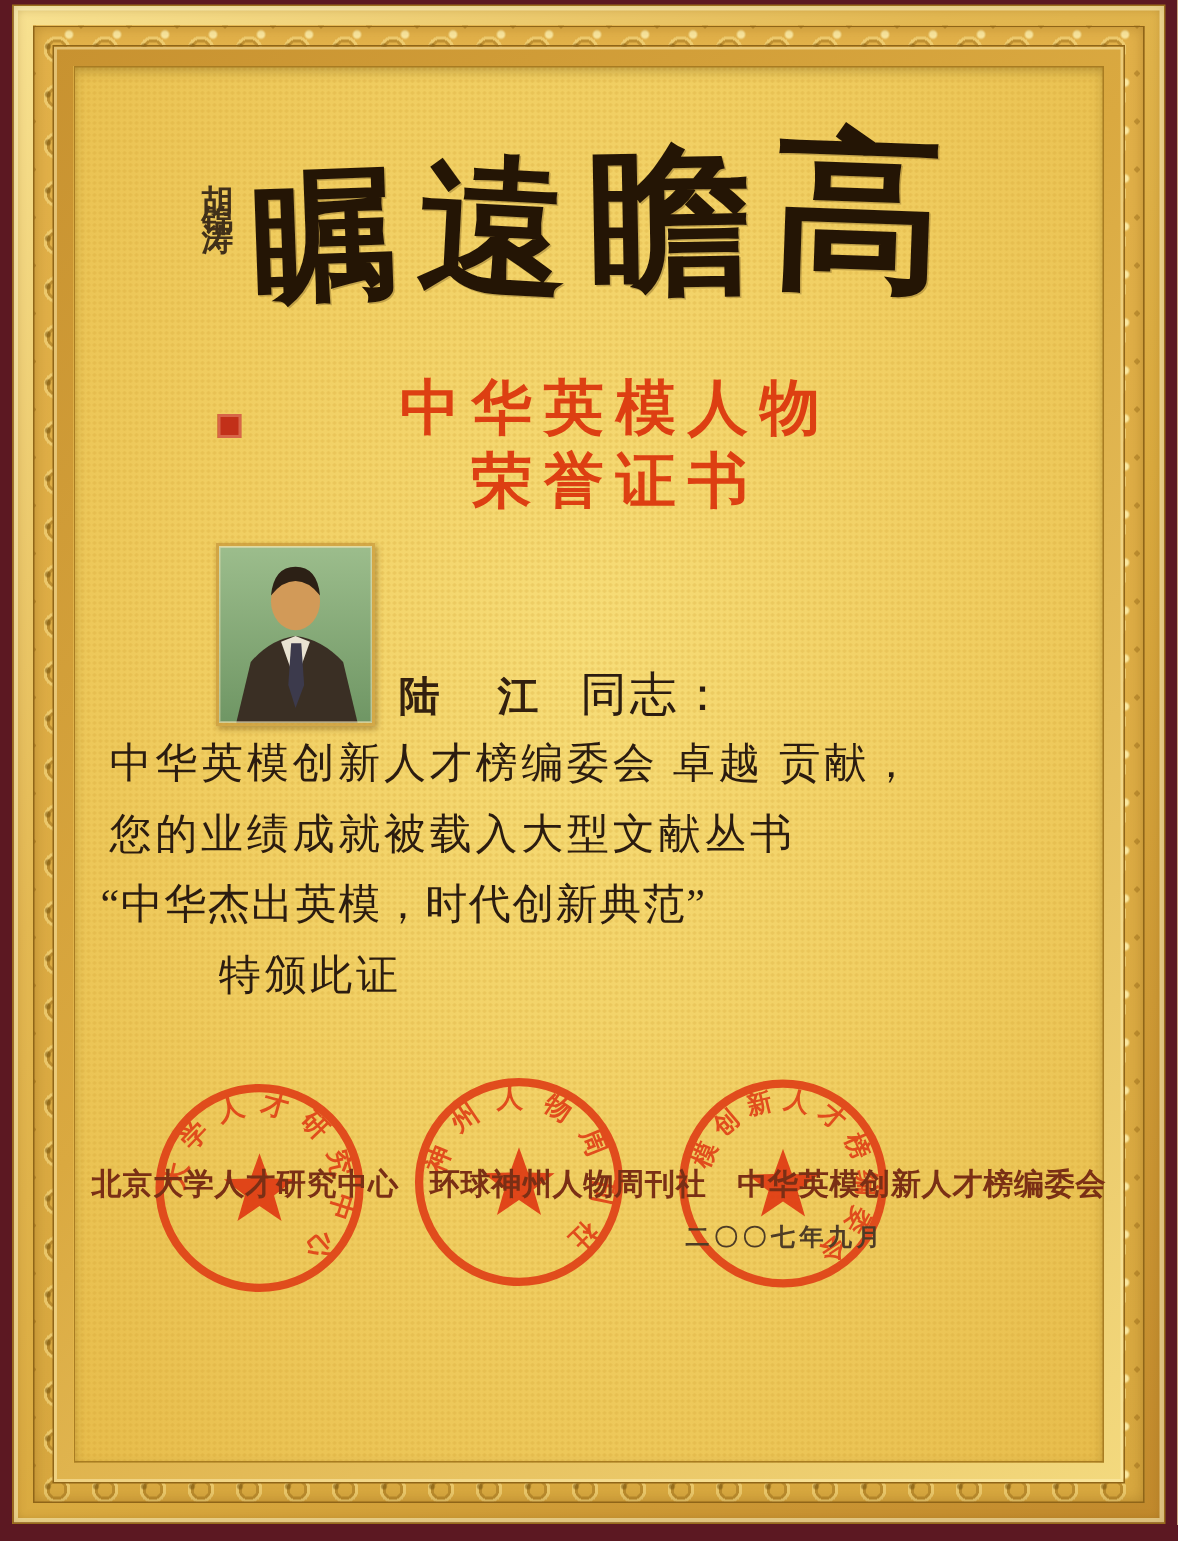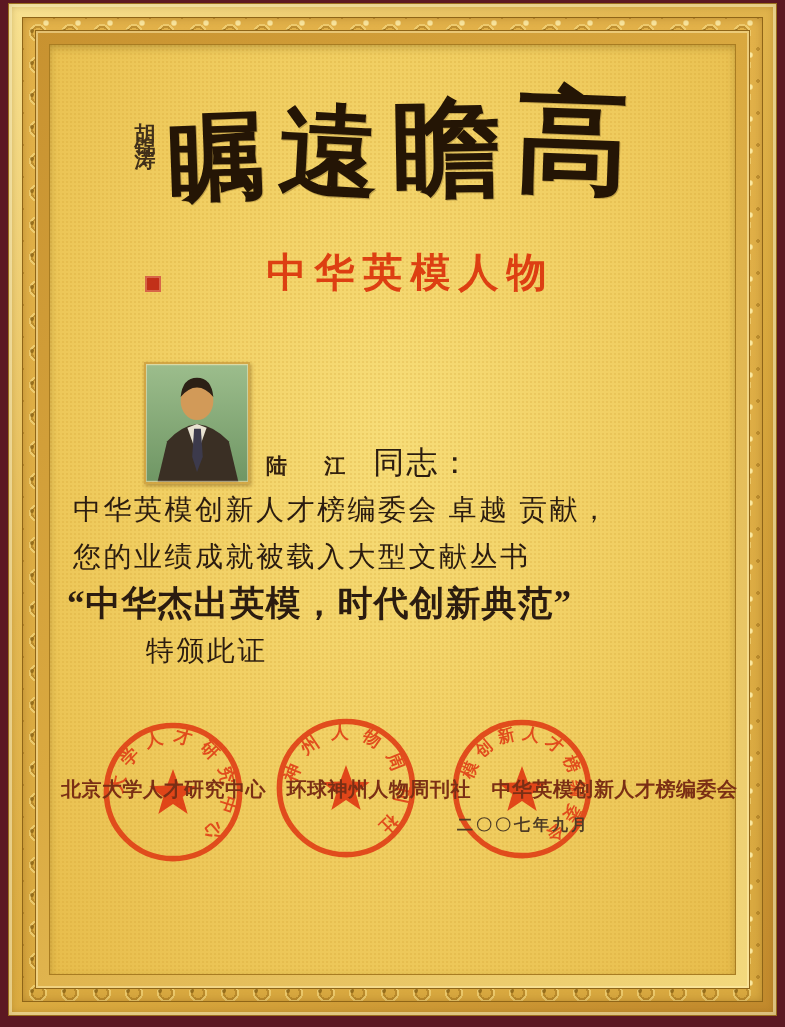--- a/index.html
+++ b/index.html
@@ -84,33 +84,33 @@
   .photo{
     position:absolute; left:95px; top:318px; width:106px; height:122px;
     border:2px solid rgba(190,140,50,.6);
     box-shadow:1px 2px 4px rgba(90,55,10,.4);
   }
   .name-line{
     position:absolute; left:217px; top:398px;
     font-size:31px; color:#2b1c10; letter-spacing:2px;
   }
   .name-line .name{
-    font-size:21px; font-weight:bold; letter-spacing:16px;
+    font-size:27px; font-weight:bold; letter-spacing:16px;
     margin-right:12px; color:#33200f;
   }
 
   
   .body-block{
     position:absolute; left:24px; right:22px; top:442px;
     font-size:28px; line-height:47px; letter-spacing:2.5px;
     text-align:justify; color:#2b1c10;
   }
   .body-block .l0{ text-indent:2em; }
   .quote-line{
-    font-size:35px; font-weight:bold; letter-spacing:1px;
+    font-size:28px; font-weight:normal; letter-spacing:1px;
     white-space:nowrap; margin-left:-6px;
   }
   .issue-line{ text-indent:2.6em; }
 
   
   .seals-row{ position:absolute; left:0; top:668px; width:100%; height:175px; }
   .seal{ position:absolute; width:148px; height:148px; opacity:.93; }
   .seal-left{ left:50px; top:6px; }
   .seal-middle{ left:223px; top:2px; }
   .seal-right{ left:399px; top:3px; }
@@ -140,20 +140,21 @@
 
       <div class="motto">
         <span class="c0">瞩</span>
         <span class="c1">遠</span>
         <span class="c2">瞻</span>
         <span class="c3">高</span>
       </div>
 
       <div class="title-block">
         <div>中华英模人物</div>
+        <div>荣誉证书</div>
       </div>
 
       <svg class="photo" viewBox="0 0 106 122">
         <defs>
           <linearGradient id="pbg" x1="0" y1="0" x2="0" y2="1">
             <stop offset="0" stop-color="#9cbd8c"></stop>
                   <stop offset="1" stop-color="#6f9664"></stop>
           </linearGradient>
         </defs>
         <rect width="106" height="122" fill="url(#pbg)"></rect>

